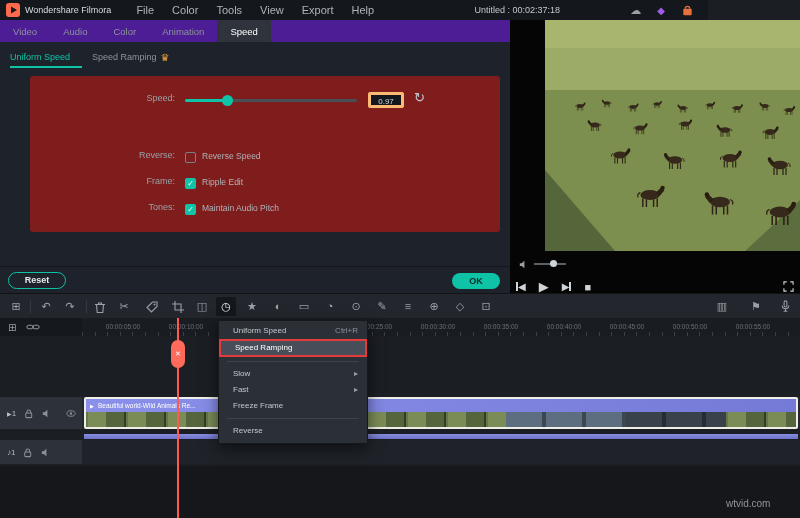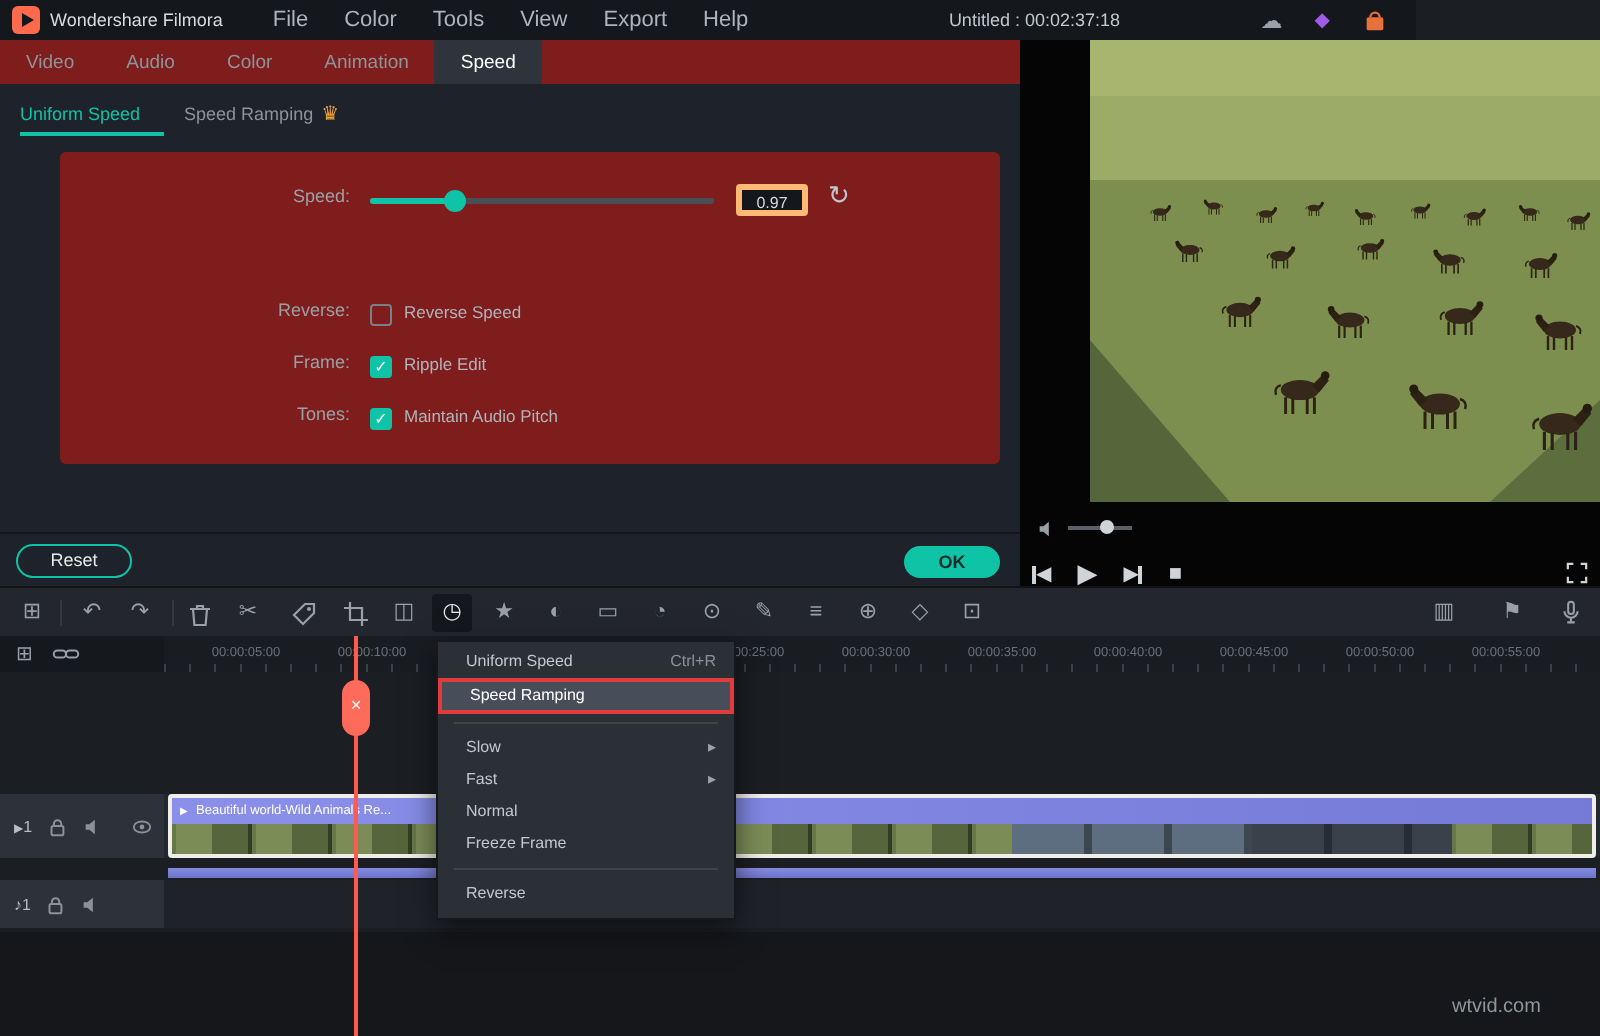--- a/index.html
+++ b/index.html
@@ -10,21 +10,21 @@
 
   
   .titlebar { left:0; top:0; width:708px; height:20px; background:#14171b; display:flex; align-items:center; z-index:30; }
   .titlebar .appname { font-size:9px; color:#d8dce0; margin-left:5px; }
   .menubar { display:flex; margin-left:18px; gap:4px; }
   .menubar span { font-size:11px; color:#aeb4ba; padding:2px 7px; cursor:default; }
   .proj-title { position:absolute; left:300px; width:260px; text-align:right; font-size:9px; color:#c3c8cd; }
   .tb-icons { position:absolute; right:14px; display:flex; gap:16px; align-items:center; }
 
   
-  .tabrow { left:0; top:20px; width:510px; height:22px; background:#7f1d1d; display:flex; align-items:stretch; z-index:5; }
+  .tabrow { left:0; top:20px; width:510px; height:22px; background:#4c1d95; display:flex; align-items:stretch; z-index:5; }
   .tab { font-size:9.5px; color:#8d939a; padding:0 13px; display:flex; align-items:center; }
   .tab.active { background:#2f343c; color:#fff; }
 
   
   .left-panel { left:0; top:42px; width:510px; height:251px; background:#1e222a; z-index:4; }
   .subtabs { position:absolute; left:10px; top:6px; height:18px; display:flex; gap:22px; align-items:center; }
   .subtab { font-size:9px; color:#8d939a; }
   .subtab.active { color:#0fc3a7; }
   .subtab-underline { position:absolute; left:10px; top:24px; width:72px; height:2px; background:#0fc3a7; }
   .card { position:absolute; left:30px; top:34px; width:470px; height:156px; background:#7f1d1d; border-radius:3px; }
@@ -33,21 +33,21 @@
   .slider-track { position:absolute; left:155px; top:9px; width:172px; height:3px; background:#4a4f56; border-radius:2px; }
   .slider-fill { position:absolute; left:0; top:0; width:43px; height:3px; background:#0fc3a7; border-radius:2px; }
   .slider-handle { position:absolute; left:192px; top:5px; width:11px; height:11px; border-radius:50%; background:#0fc3a7; }
   .valbox { position:absolute; top:2px; height:16px; background:#14171b; border:3px solid #fdba74; color:#d7dbdf; text-align:center; border-radius:2px; }
   .reset-glyph { position:absolute; left:384px; top:0px; font-size:13px; color:#c0c5ca; }
   .cb { position:absolute; left:155px; top:5px; width:11px; height:11px; border-radius:2px; font-size:8px; line-height:11px; text-align:center; color:#fff; }
   .cb.unchecked { border:1px solid #7a8087; }
   .cb.checked { background:#0fc3a7; }
   .opt { position:absolute; left:172px; top:4px; font-size:8.5px; color:#aeb4ba; }
   .panel-footer-line { position:absolute; left:0; top:224px; width:510px; height:1px; background:#14161a; }
-  .btn-reset { position:absolute; left:8px; top:230px; width:58px; height:17px; border:1px solid #0fc3a7; border-radius:9px; color:#e6eaed; font-size:9px; text-align:center; line-height:15px; }
+  .btn-reset { position:absolute; left:8px; top:230px; width:58px; height:17px; border:1px solid #0fc3a7; border-radius:9px; color:#e6eaed; font-size:9px; text-align:center; line-height:15px;font-weight:bold; }
   .btn-ok { position:absolute; left:452px; top:231px; width:48px; height:16px; background:#0fc3a7; border-radius:9px; color:#0b2b26; font-size:9px; font-weight:bold; text-align:center; line-height:16px; }
 
   
   .preview { left:510px; top:20px; width:290px; height:273px; background:#050505; z-index:4; }
   .transport { position:absolute; top:259px; display:flex; align-items:center; color:#cfd4d9; }
   .tbtn { margin-right:13px; font-size:10px; color:#cfd4d9; display:flex; align-items:center; }
   .tbtn .bar { width:2px; height:9px; background:#cfd4d9; display:inline-block; }
   .vol-line { position:absolute; left:24px; top:243px; width:32px; height:2px; background:#5a6067; }
   .vol-knob { position:absolute; left:40px; top:240px; width:7px; height:7px; border-radius:50%; background:#cfd4d9; }
 
@@ -351,23 +351,20 @@
     <div class="ctx-sep"></div>
     <div class="ctx-item">
       <span>Slow</span>
         <span class="sub">▸</span>
     </div>
     <div class="ctx-item">
       <span>Fast</span>
         <span class="sub">▸</span>
     </div>
     <div class="ctx-item">
-      <span>Normal</span>
-    </div>
-    <div class="ctx-item">
       <span>Freeze Frame</span>
     </div>
     <div class="ctx-sep"></div>
     <div class="ctx-item">
       <span>Reverse</span>
     </div>
   </div>
 
   <div class="watermark">wtvid.com</div>
 </div>

